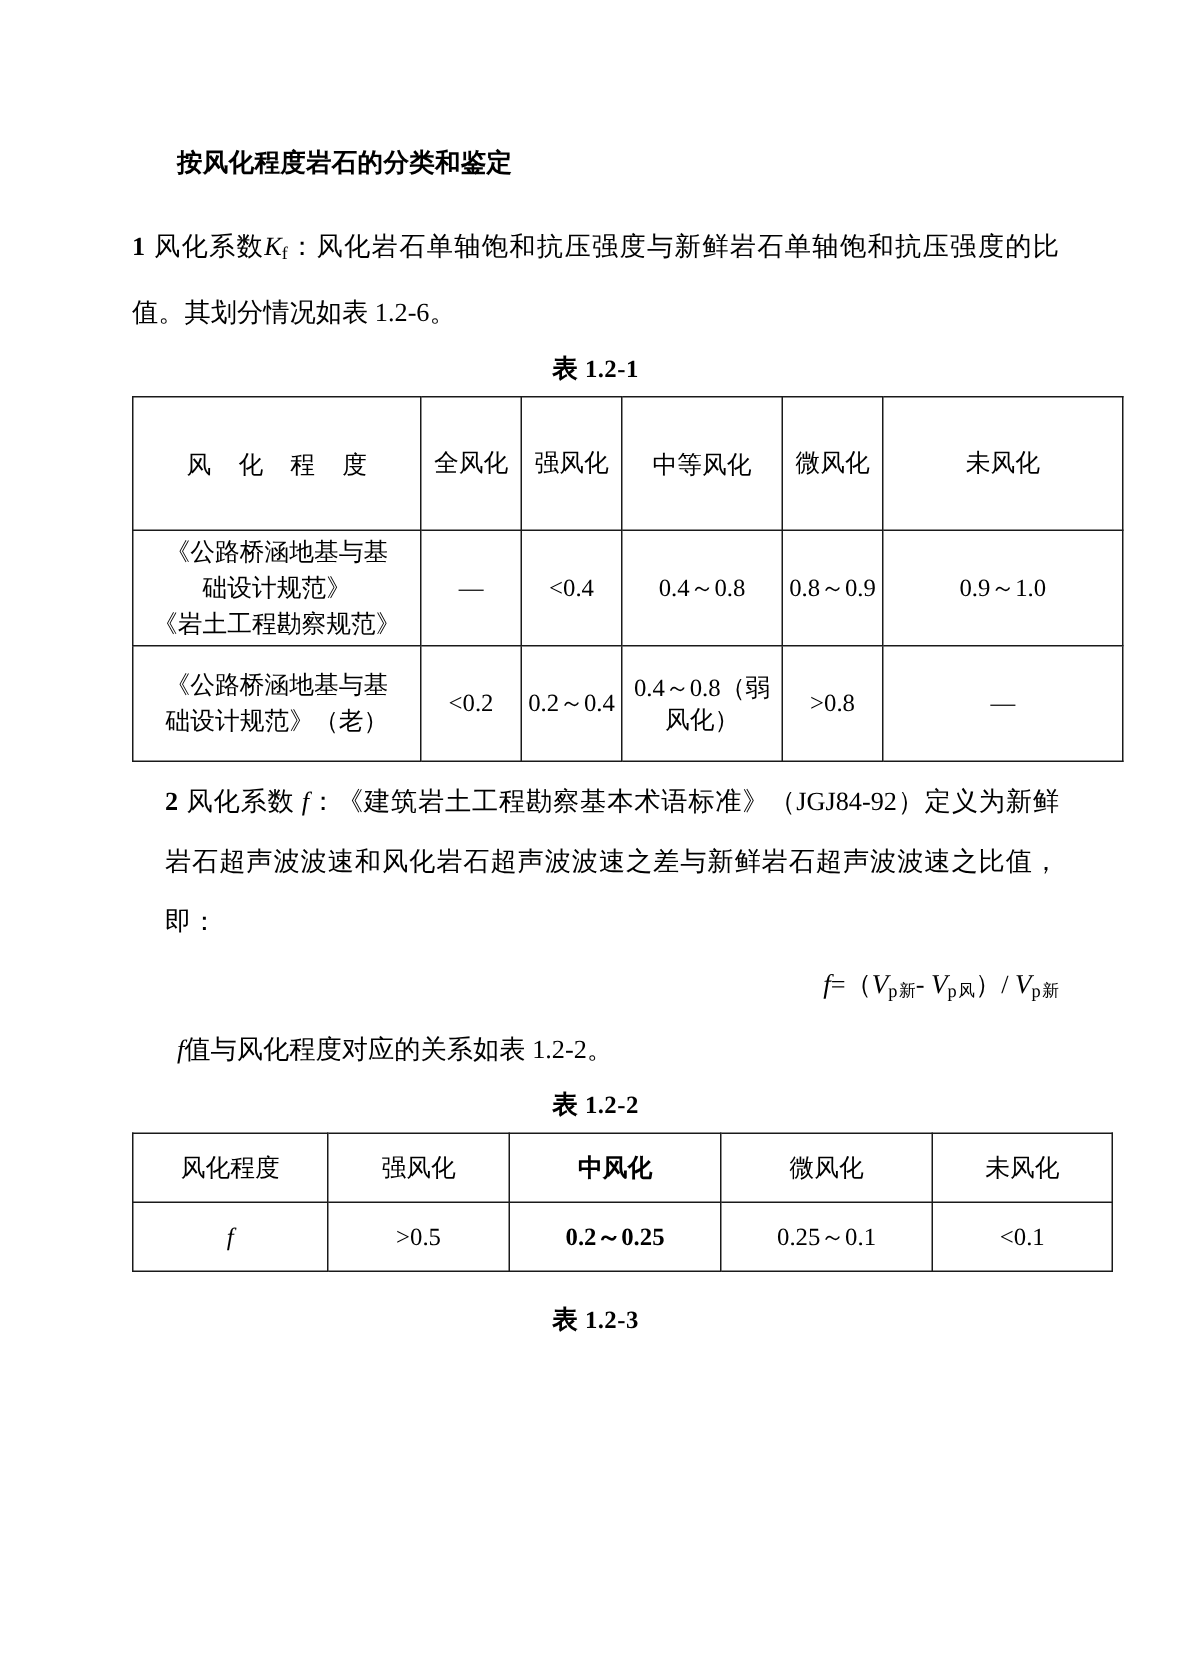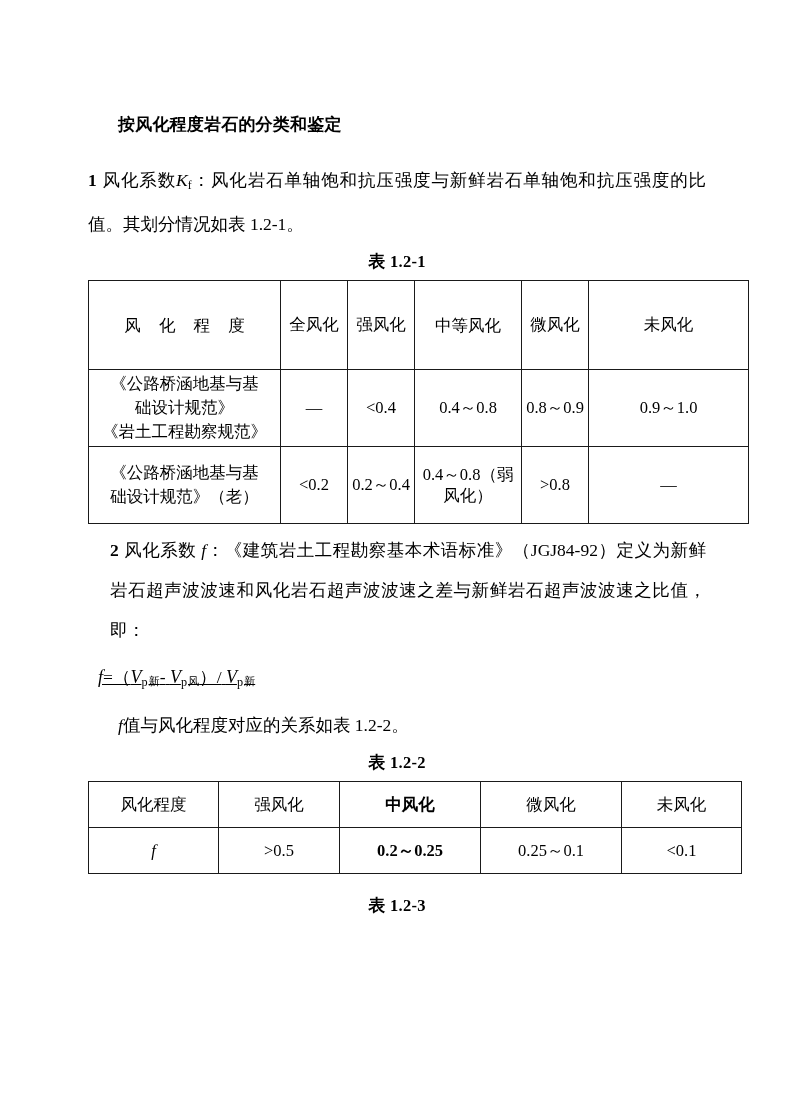--- a/index.html
+++ b/index.html
@@ -18,21 +18,21 @@
   .page {
     position: absolute;
     left: 0; top: 0;
     width: 792px;
     height: 1120px;
     background: #fff;
   }
   .content {
     position: absolute;
     left: 88px;
-    top: 112px;
+    top: 96px;
     width: 618px;
   }
 
   
   .doc-title {
     font-weight: bold;
     font-size: 17px;
     line-height: 1.5;
     margin: 0 0 22px 30px;
     letter-spacing: 0.2px;
@@ -119,42 +119,41 @@
   #table-2 { width: 618px; }
   #table-2 td { height: 41px; font-size: 16.5px; }
   #table-2 .d0 { width: 123px; }
   #table-2 .d1 { width: 114px; }
   #table-2 .d2 { width: 134px; font-weight: bold; }
   #table-2 .d3 { width: 134px; }
   #table-2 .d4 { width: 113px; }
 
   
   .formula {
-    text-align: left;
+    text-align: right;
     font-size: 17.5px;
-    line-height: 42px;
+    line-height: 32px;
     margin: 0 0 2px 0;
     padding-left: 10px;
-    text-decoration: underline;
   }
   .formula .var { font-size: 18px; }
 
   .gap-sm { height: 6px; }
   .gap-md { height: 14px; }
 </style>
 </head>
 <body>
 
 <div class="page">
   <div class="content">
 
     <div class="doc-title">按风化程度岩石的分类和鉴定</div>
 
     <p class="para">
-      <span class="num">1</span><span>风化系数</span><span class="var"><span>K</span><sub class="sb">f</sub></span><span>：</span><span>风化岩石单轴饱和抗压强度与新鲜岩石单轴饱和抗压强度的比值。其划分情况如表 1.2-1。</span>
+      <span class="num">1</span><span>风化系数</span><span class="var"><span>K</span><sub class="sb">f</sub></span><span>：</span><span>风化岩石单轴饱和抗压强度与新鲜岩石单轴饱和抗压强度的比值。其划分情况如表 1.2-6。</span>
     </p>
 
     <div class="tbl-caption">
       <span class="cap-cn">表</span>
       <span>1.2-1</span>
     </div>
 
     <table id="table-1" class="doc-table">
       <tbody>
         <tr class="hdr">

